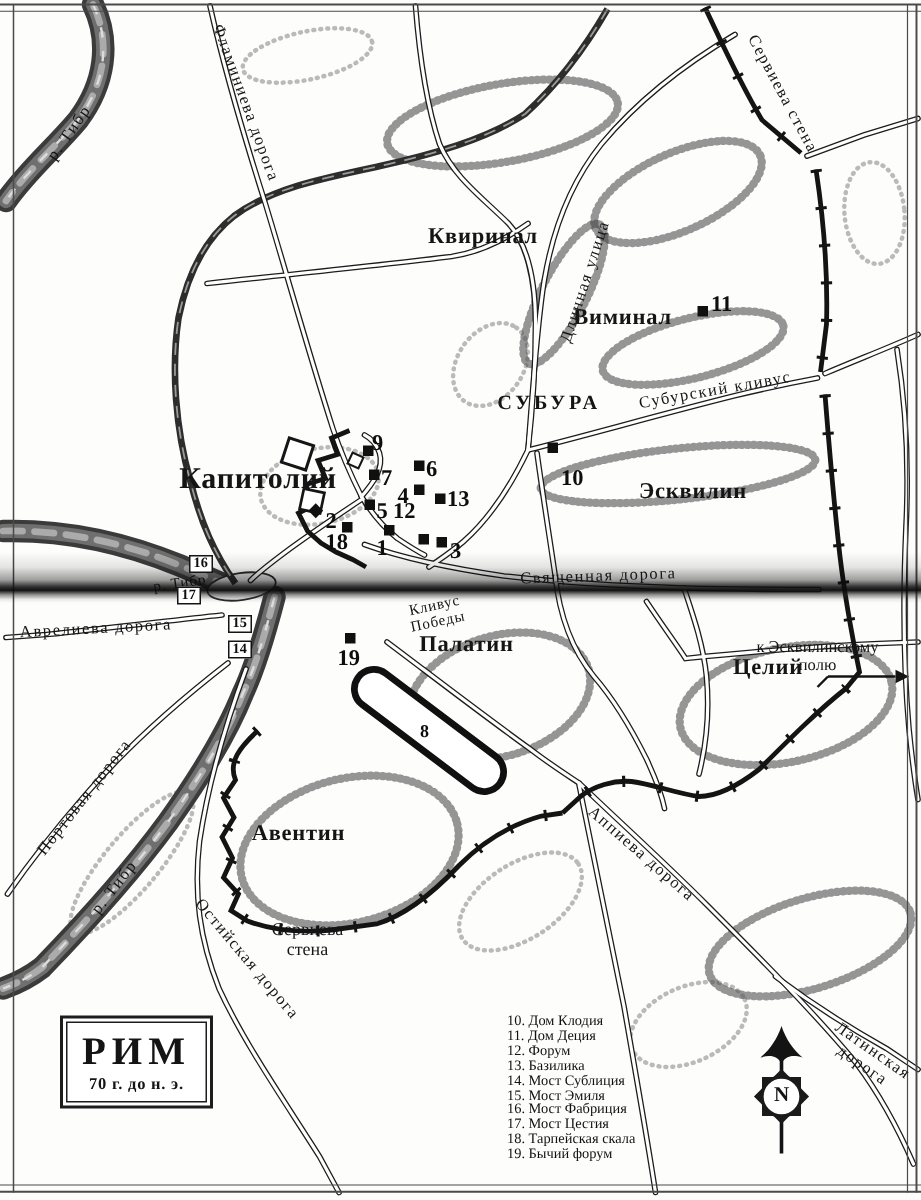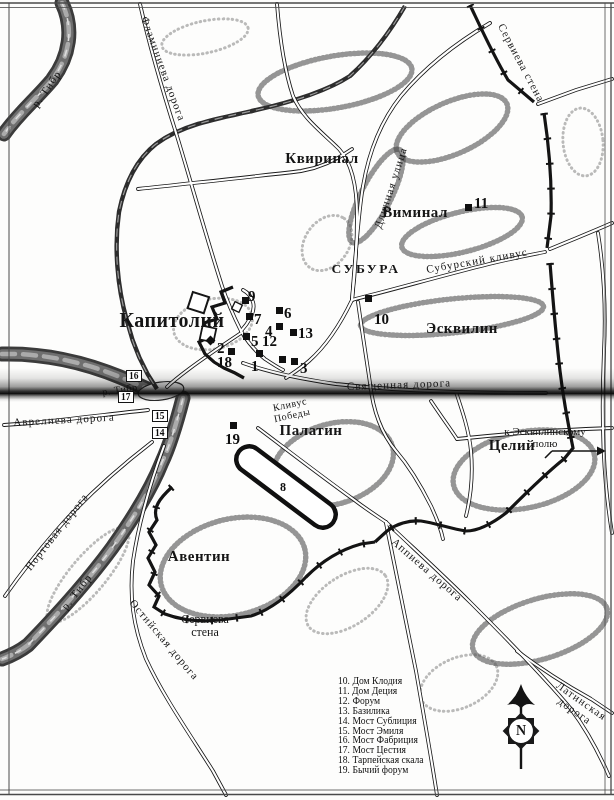--- a/index.html
+++ b/index.html
@@ -263,20 +263,26 @@
 <i class="sq" style="left:465px;top:204px;"></i>
 <b class="mlb" style="left:474px;top:196px;">11</b>
 <i class="sq" style="left:230px;top:422px;"></i>
 <b class="mlb" style="left:225px;top:432px;font-family:Liberation Serif, serif;">19</b>
 <b class="mlb" style="left:280px;top:481px;font-size:12px;">8</b>
 <span class="chip" style="left:126px;top:370px;">16</span>
 <span class="chip" style="left:118px;top:391px;">17</span>
 <span class="chip" style="left:152px;top:410px;">15</span>
 <span class="chip" style="left:152px;top:427px;">14</span>
 
+<div id="rimbox">
+  <div class="inner">
+    <div id="rim-title">РИМ</div>
+    <div id="rim-sub">70 г. до н. э.</div>
+  </div>
+</div>
 
 <div class="lgcol" style="left:338px;top:676px;">
   <div>10. Дом Клодия</div>
   <div>11. Дом Деция</div>
   <div>12. Форум</div>
   <div>13. Базилика</div>
   <div>14. Мост Сублиция</div>
   <div>15. Мост Эмиля</div>
   <div>16. Мост Фабриция</div>
   <div>17. Мост Цестия</div>

